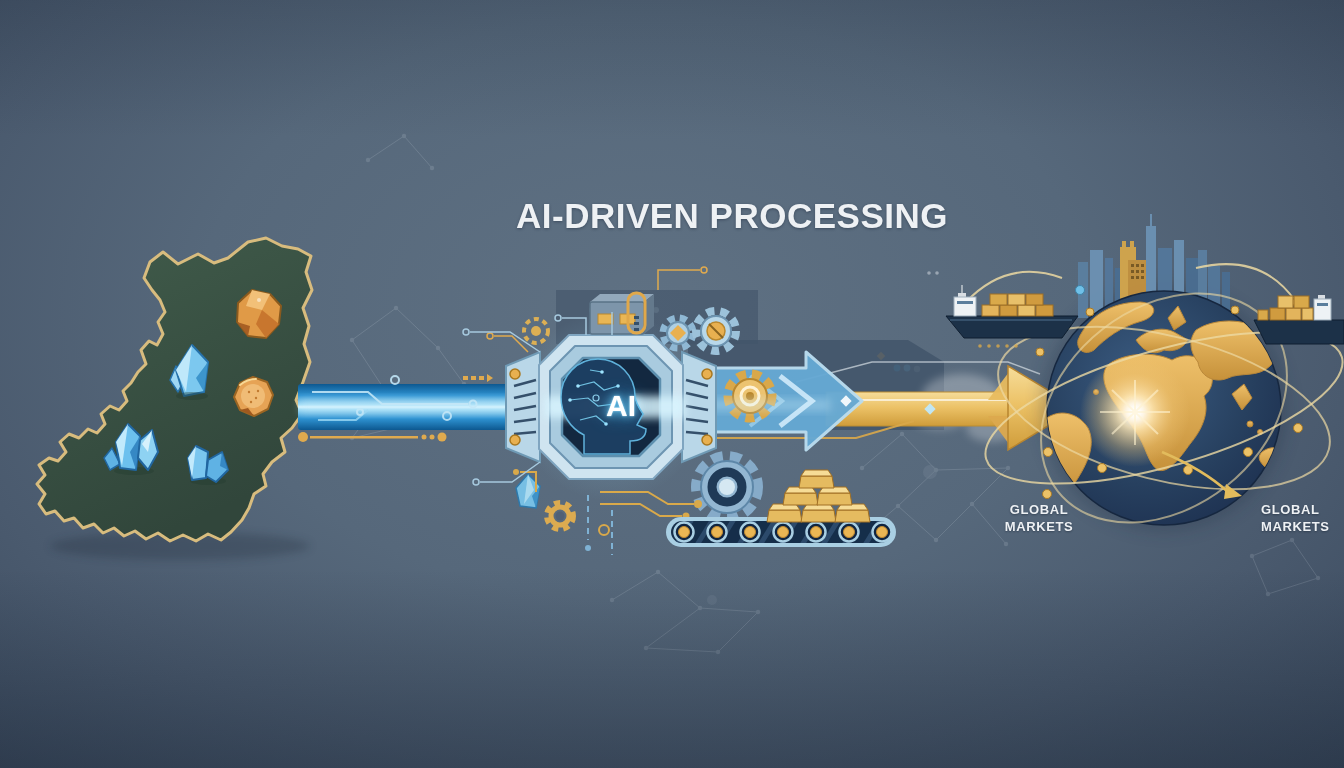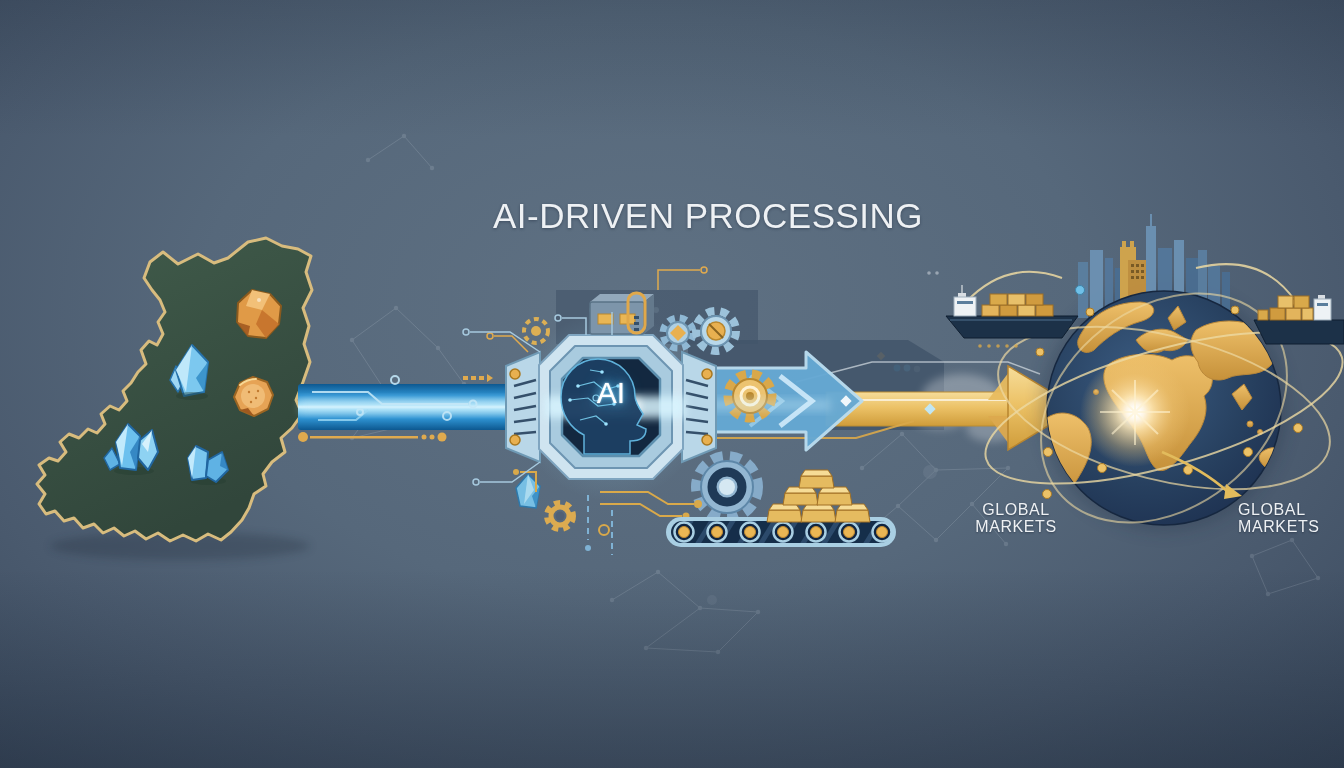--- a/index.html
+++ b/index.html
@@ -6,30 +6,30 @@
   .canvas{
     position:relative;width:1344px;height:768px;overflow:hidden;
     background:radial-gradient(ellipse at 48% 40%, #5f7183 0%, #56687b 45%, #4a5a6e 72%, #3b4a5e 100%);
     font-family:"Liberation Sans", sans-serif;
   }
   .scene{position:absolute;left:0;top:0;}
   .vignette{
     position:absolute;inset:0;pointer-events:none;
     background:linear-gradient(180deg, rgba(12,22,36,.16) 0%, rgba(12,22,36,0) 18%, rgba(12,22,36,0) 74%, rgba(12,22,36,.30) 100%);
   }
-  .txt{position:absolute;color:#eef1f4;font-weight:normal;white-space:nowrap;}
+  .txt{position:absolute;color:#eef1f4;font-weight:bold;white-space:nowrap;margin-left:23px;}
   .title{
     left:493px;top:197px;font-size:35px;line-height:37px;letter-spacing:.5px;
     text-shadow:0 1px 3px rgba(18,28,44,.4);
   }
   .ai-label{
-    left:583px;top:376px;width:56px;text-align:center;font-size:30px;line-height:34px;color:#ffffff;
+    left:583px;top:389px;width:56px;text-align:left;font-size:30px;line-height:34px;color:#ffffff;
     text-shadow:0 0 8px #6fd4ff, 0 0 18px #3fb4ef, 0 0 2px #ffffff;
   }
-  .market{font-size:16px;line-height:17px;letter-spacing:.6px;text-shadow:0 1px 2px rgba(18,28,44,.45);}
+  .market{font-size:13px;line-height:17px;letter-spacing:.6px;text-shadow:0 1px 2px rgba(18,28,44,.45);}
   .market-left{left:956px;top:501px;width:120px;text-align:center;}
   .market-right{left:1238px;top:501px;text-align:left;}
 </style>
 </head>
 <body>
 
 <div class="canvas">
 
 <svg class="scene" width="1344" height="768" viewBox="0 0 1344 768">
 <defs>

